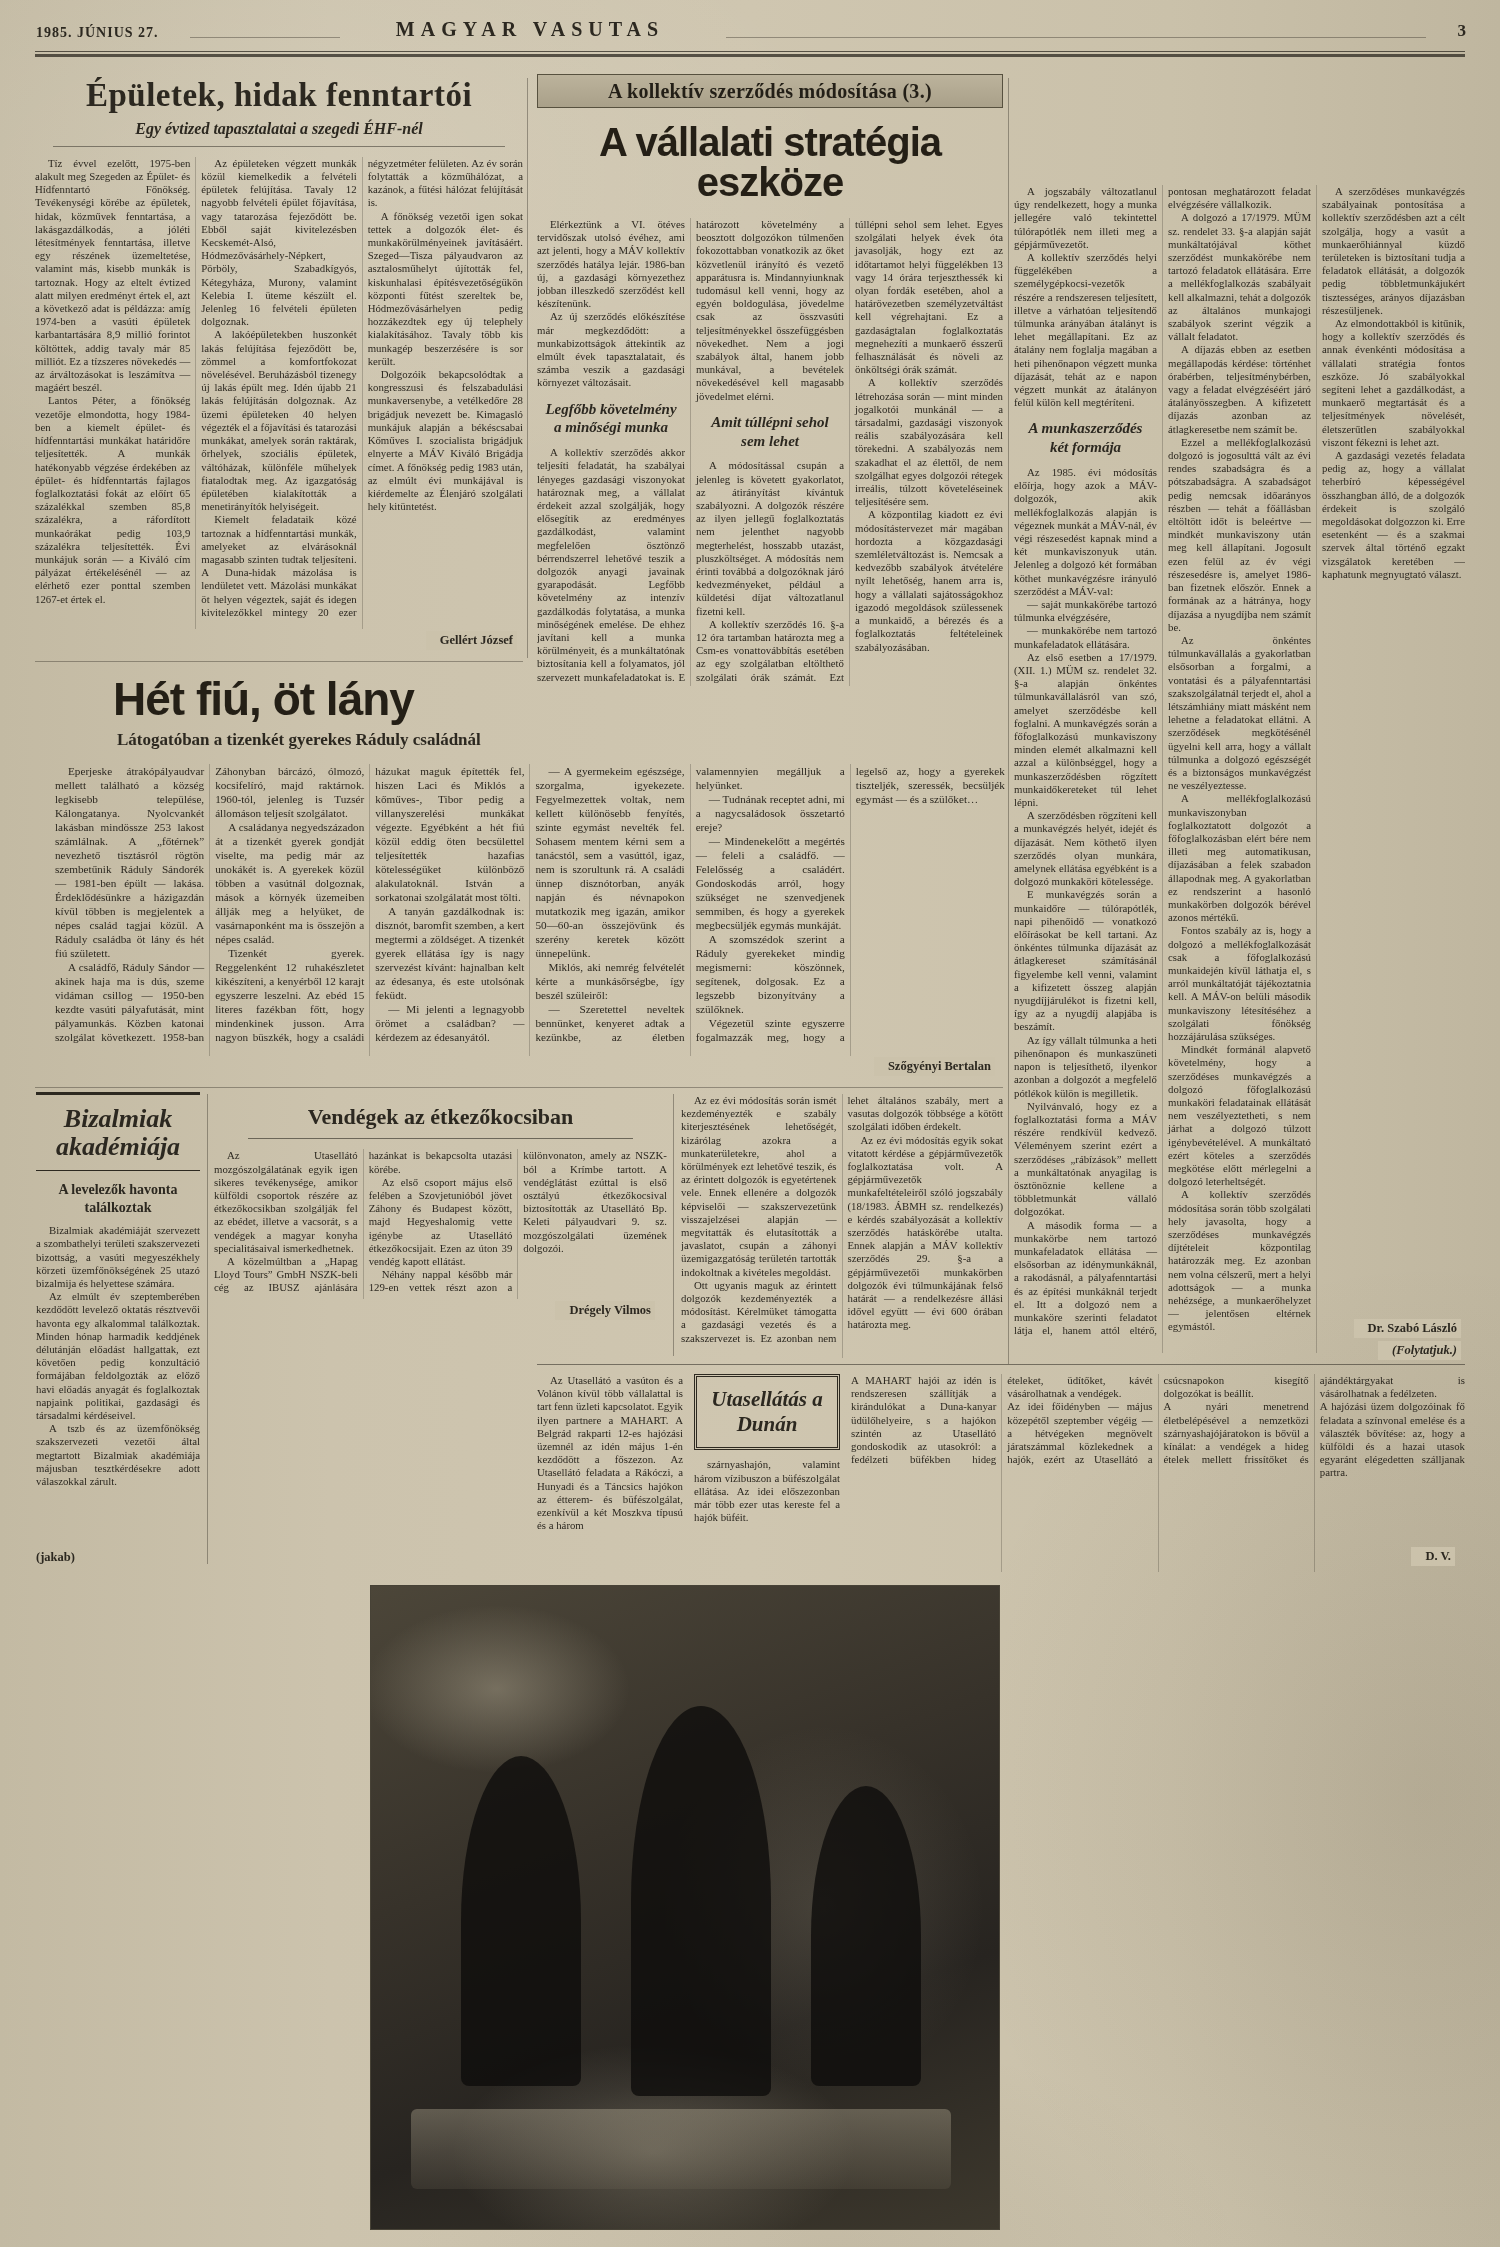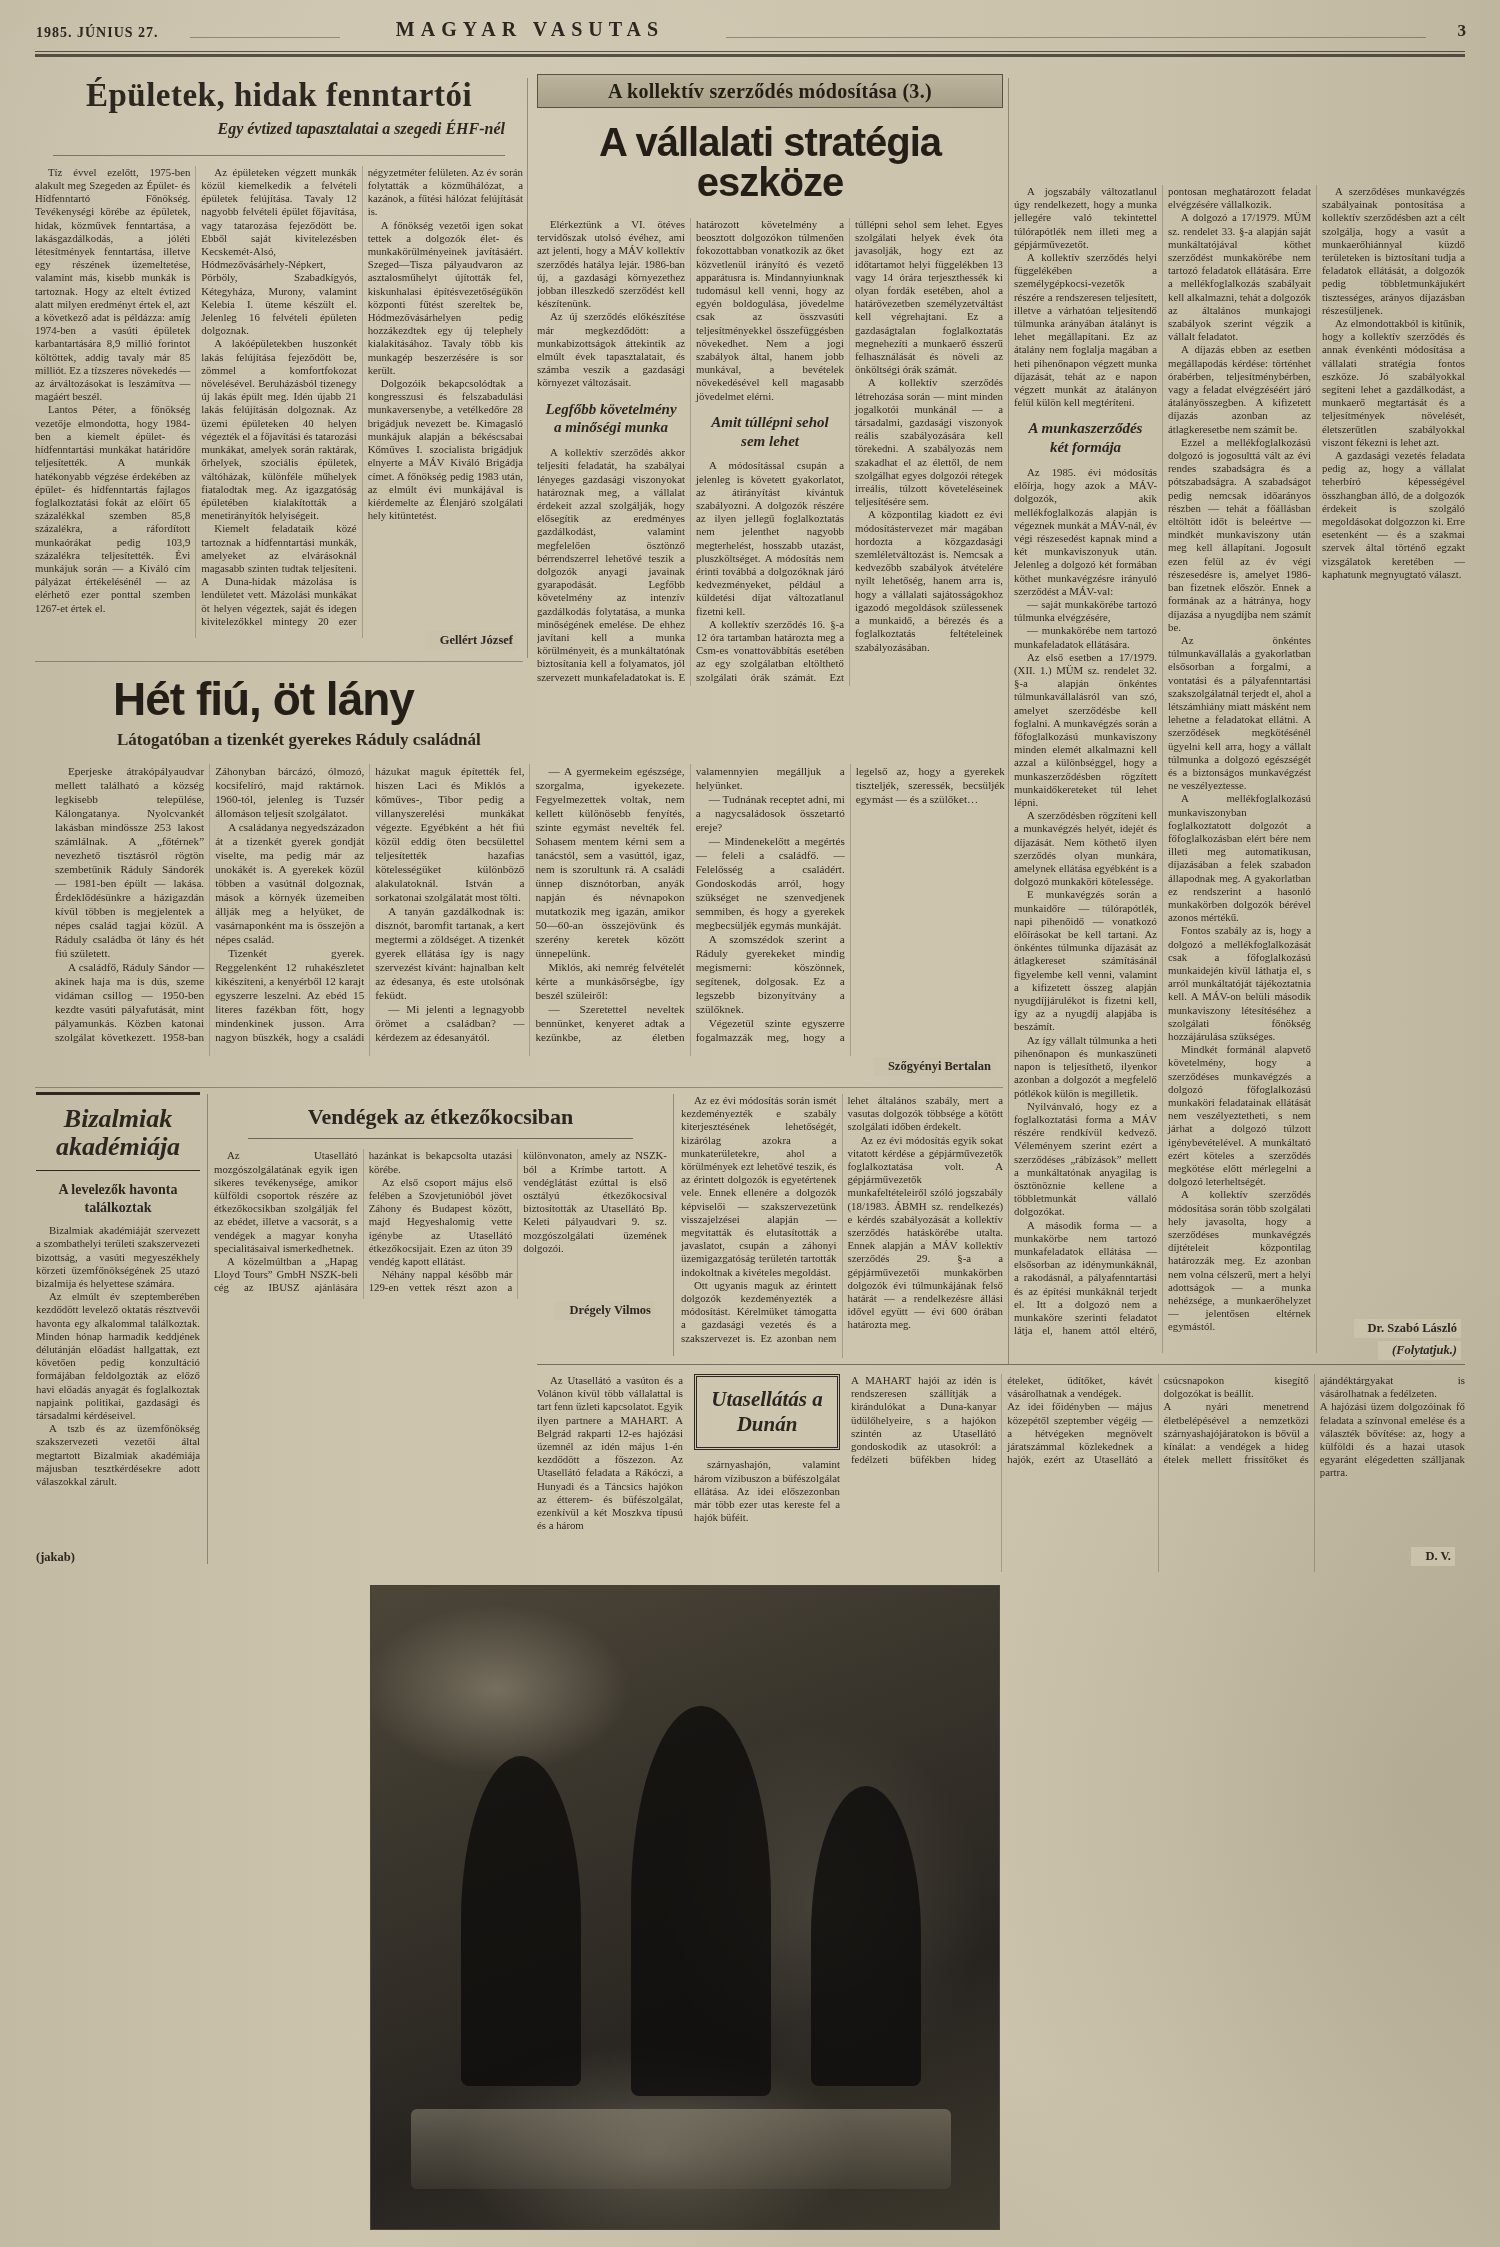--- a/index.html
+++ b/index.html
@@ -28,22 +28,22 @@
   .cols p, .plain p { text-indent:13px; }
   .bodytext { font-size:10.8px; line-height:13.2px; }
   .crosshead { font:bold italic 15px/1.25 "Liberation Serif",serif; text-align:center;
                margin:10px 4px 9px; break-inside:avoid; }
   .byline { font:bold 12.5px/1.2 "Liberation Serif",serif; text-align:left; }
   .byline.abs { position:absolute; background:#cbc2ab; padding:2px 4px 2px 14px; }
   .byline.ital { font-style:italic; font-weight:bold; }
   
   .art-ehf { position:absolute; left:35px; top:74px; width:488px; height:590px; }
   .art-ehf h1 { font:bold 33px/1.05 "Liberation Serif",serif; text-align:center; letter-spacing:.5px; margin:4px 0 2px; }
-  .art-ehf .deck { font:bold italic 16px/1.2 "Liberation Serif",serif; text-align:right;
-                   margin:6px 18px 0; padding-bottom:17px; border-bottom:1px solid rgba(44,40,32,.5); }
+  .art-ehf .deck { font:bold italic 16px/1.2 "Liberation Serif",serif; text-align:center;
+                   margin:6px 18px 0; padding-bottom:8px; border-bottom:1px solid rgba(44,40,32,.5); }
   .body-ehf { height:472px; column-count:3; margin-top:10px; }
   
   .art-koll-left { position:absolute; left:537px; top:74px; width:466px; height:590px; }
   .kicker { height:34px; border:1px solid #57513f;
             background:linear-gradient(#bcb39c,#a9a089);
             font:bold 20px/32px "Liberation Serif",serif; text-align:center; letter-spacing:.3px; color:#231f17; }
   .art-koll-left h1 { font:bold 40px/1 "Liberation Sans",sans-serif; letter-spacing:-1px;
                       text-align:center; margin:14px 0 16px; color:#241f16; }
   .body-koll-l { height:468px; column-count:3; }
   .art-koll-cont { position:absolute; left:681px; top:1094px; width:322px; height:264px; }
@@ -192,21 +192,21 @@
   </section>
 
   <section class="art-hetfiu">
     <h1>Hét fiú, öt lány</h1>
     <div class="deck">Látogatóban a tizenkét gyerekes Ráduly családnál</div>
     <div class="cols body-hetfiu">
         <p>Eperjeske átrakópályaudvar mellett található a község legkisebb települése, Kálongatanya. Nyolcvankét lakásban mindössze 253 lakost számlálnak. A „főtérnek” nevezhető tisztásról rögtön szembetűnik Ráduly Sándorék — 1981-ben épült — lakása. Érdeklődésünkre a házigazdán kívül többen is megjelentek a népes család tagjai közül. A Ráduly családba öt lány és hét fiú született.</p>
         <p>A családfő, Ráduly Sándor — akinek haja ma is dús, szeme vidáman csillog — 1950-ben kezdte vasúti pályafutását, mint pályamunkás. Közben katonai szolgálat következett. 1958-ban Záhonyban bárcázó, ólmozó, kocsifelíró, majd raktárnok. 1960-tól, jelenleg is Tuzsér állomáson teljesít szolgálatot.</p>
         <p>A családanya negyedszázadon át a tizenkét gyerek gondját viselte, ma pedig már az unokákét is. A gyerekek közül többen a vasútnál dolgoznak, mások a környék üzemeiben állják meg a helyüket, de vasárnaponként ma is összejön a népes család.</p>
         <p>Tizenkét gyerek. Reggelenként 12 ruhakészletet kikészíteni, a kenyérből 12 karajt egyszerre leszelni. Az ebéd 15 literes fazékban főtt, hogy mindenkinek jusson. Arra nagyon büszkék, hogy a családi házukat maguk építették fel, hiszen Laci és Miklós a kőműves-, Tibor pedig a villanyszerelési munkákat végezte. Egyébként a hét fiú közül eddig öten becsülettel teljesítették hazafias kötelességüket különböző alakulatoknál. István a sorkatonai szolgálatát most tölti.</p>
-        <p>A tanyán gazdálkodnak is: disznót, baromfit tartanak, a kert megtermi a zöldséget. A tizenkét gyerek ellátása így is nagy szervezést kívánt: hajnalban kelt az édesanya, és este utolsónak feküdt.</p>
+        <p>A tanyán gazdálkodnak is: disznót, baromfit szemben, a kert megtermi a zöldséget. A tizenkét gyerek ellátása így is nagy szervezést kívánt: hajnalban kelt az édesanya, és este utolsónak feküdt.</p>
         <p>— Mi jelenti a legnagyobb örömet a családban? — kérdezem az édesanyától.</p>
         <p>— A gyermekeim egészsége, szorgalma, igyekezete. Fegyelmezettek voltak, nem kellett különösebb fenyítés, szinte egymást nevelték fel. Sohasem mentem kérni sem a tanácstól, sem a vasúttól, igaz, nem is szorultunk rá. A családi ünnep disznótorban, anyák napján és névnapokon mutatkozik meg igazán, amikor 50—60-an összejövünk és szerény keretek között ünnepelünk.</p>
         <p>Miklós, aki nemrég felvételét kérte a munkásőrségbe, így beszél szüleiről:</p>
         <p>— Szeretettel neveltek bennünket, kenyeret adtak a kezünkbe, az életben valamennyien megálljuk a helyünket.</p>
         <p>— Tudnának receptet adni, mi a nagycsaládosok összetartó ereje?</p>
         <p>— Mindenekelőtt a megértés — feleli a családfő. — Felelősség a családért. Gondoskodás arról, hogy szükséget ne szenvedjenek semmiben, és hogy a gyerekek megbecsüljék egymás munkáját.</p>
         <p>A szomszédok szerint a Ráduly gyerekeket mindig megismerni: köszönnek, segítenek, dolgosak. Ez a legszebb bizonyítvány a szülőknek.</p>
         <p>Végezetül szinte egyszerre fogalmazzák meg, hogy a legelső az, hogy a gyerekek tiszteljék, szeressék, becsüljék egymást — és a szülőket…</p>
       </div>
     <div class="byline abs" style="right:10px;bottom:8px;">Szőgyényi Bertalan</div>

